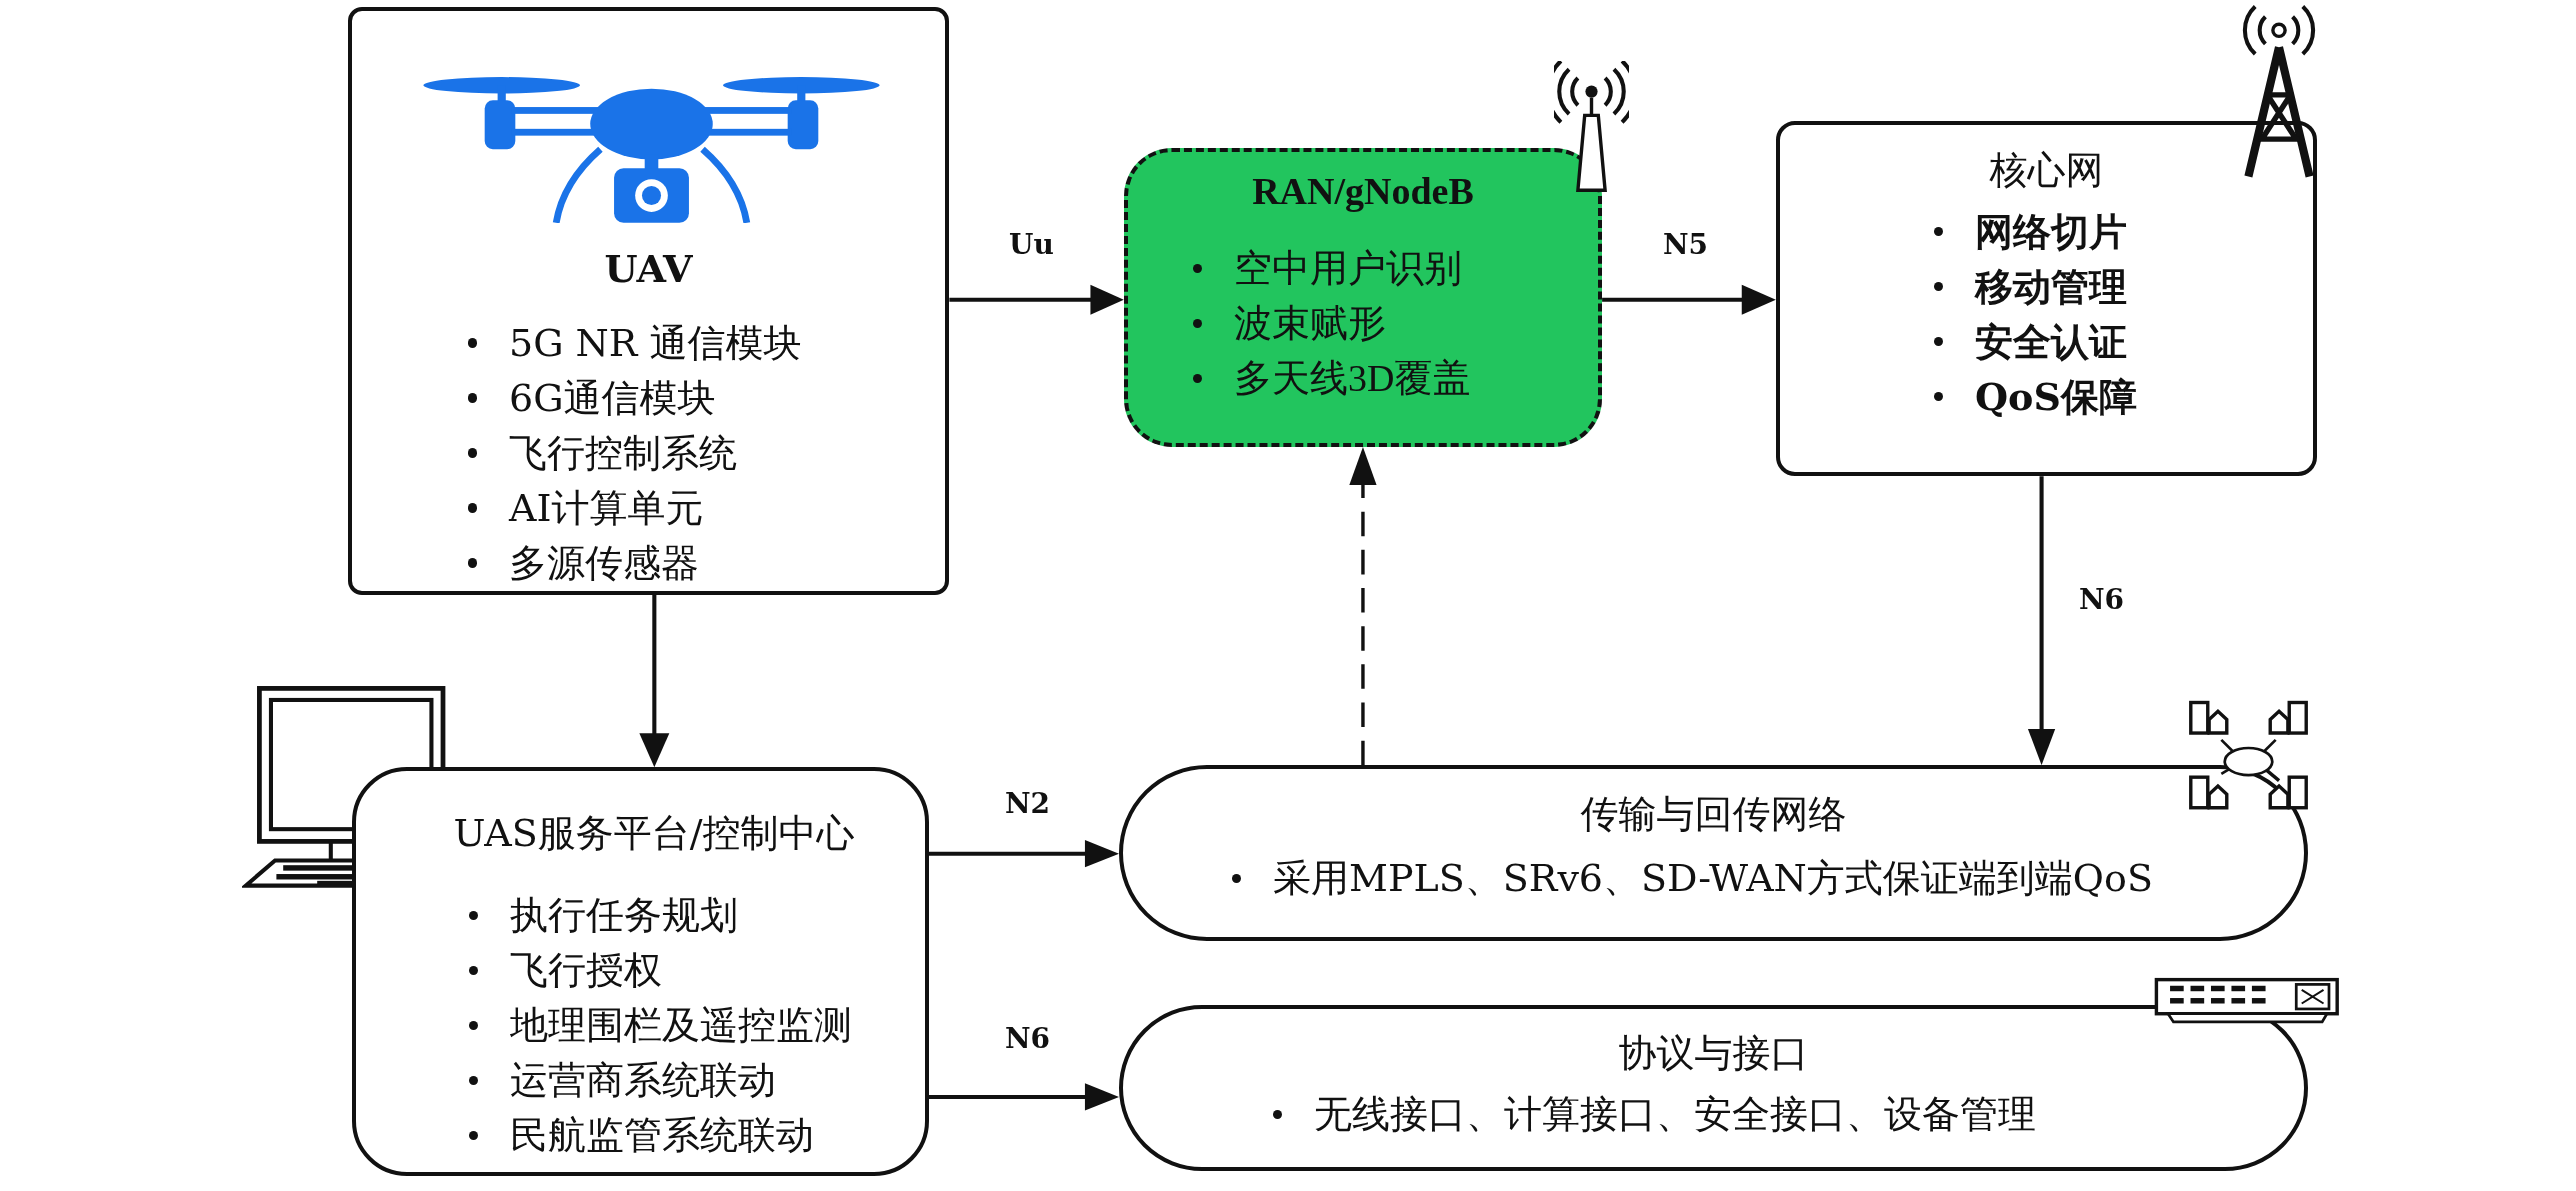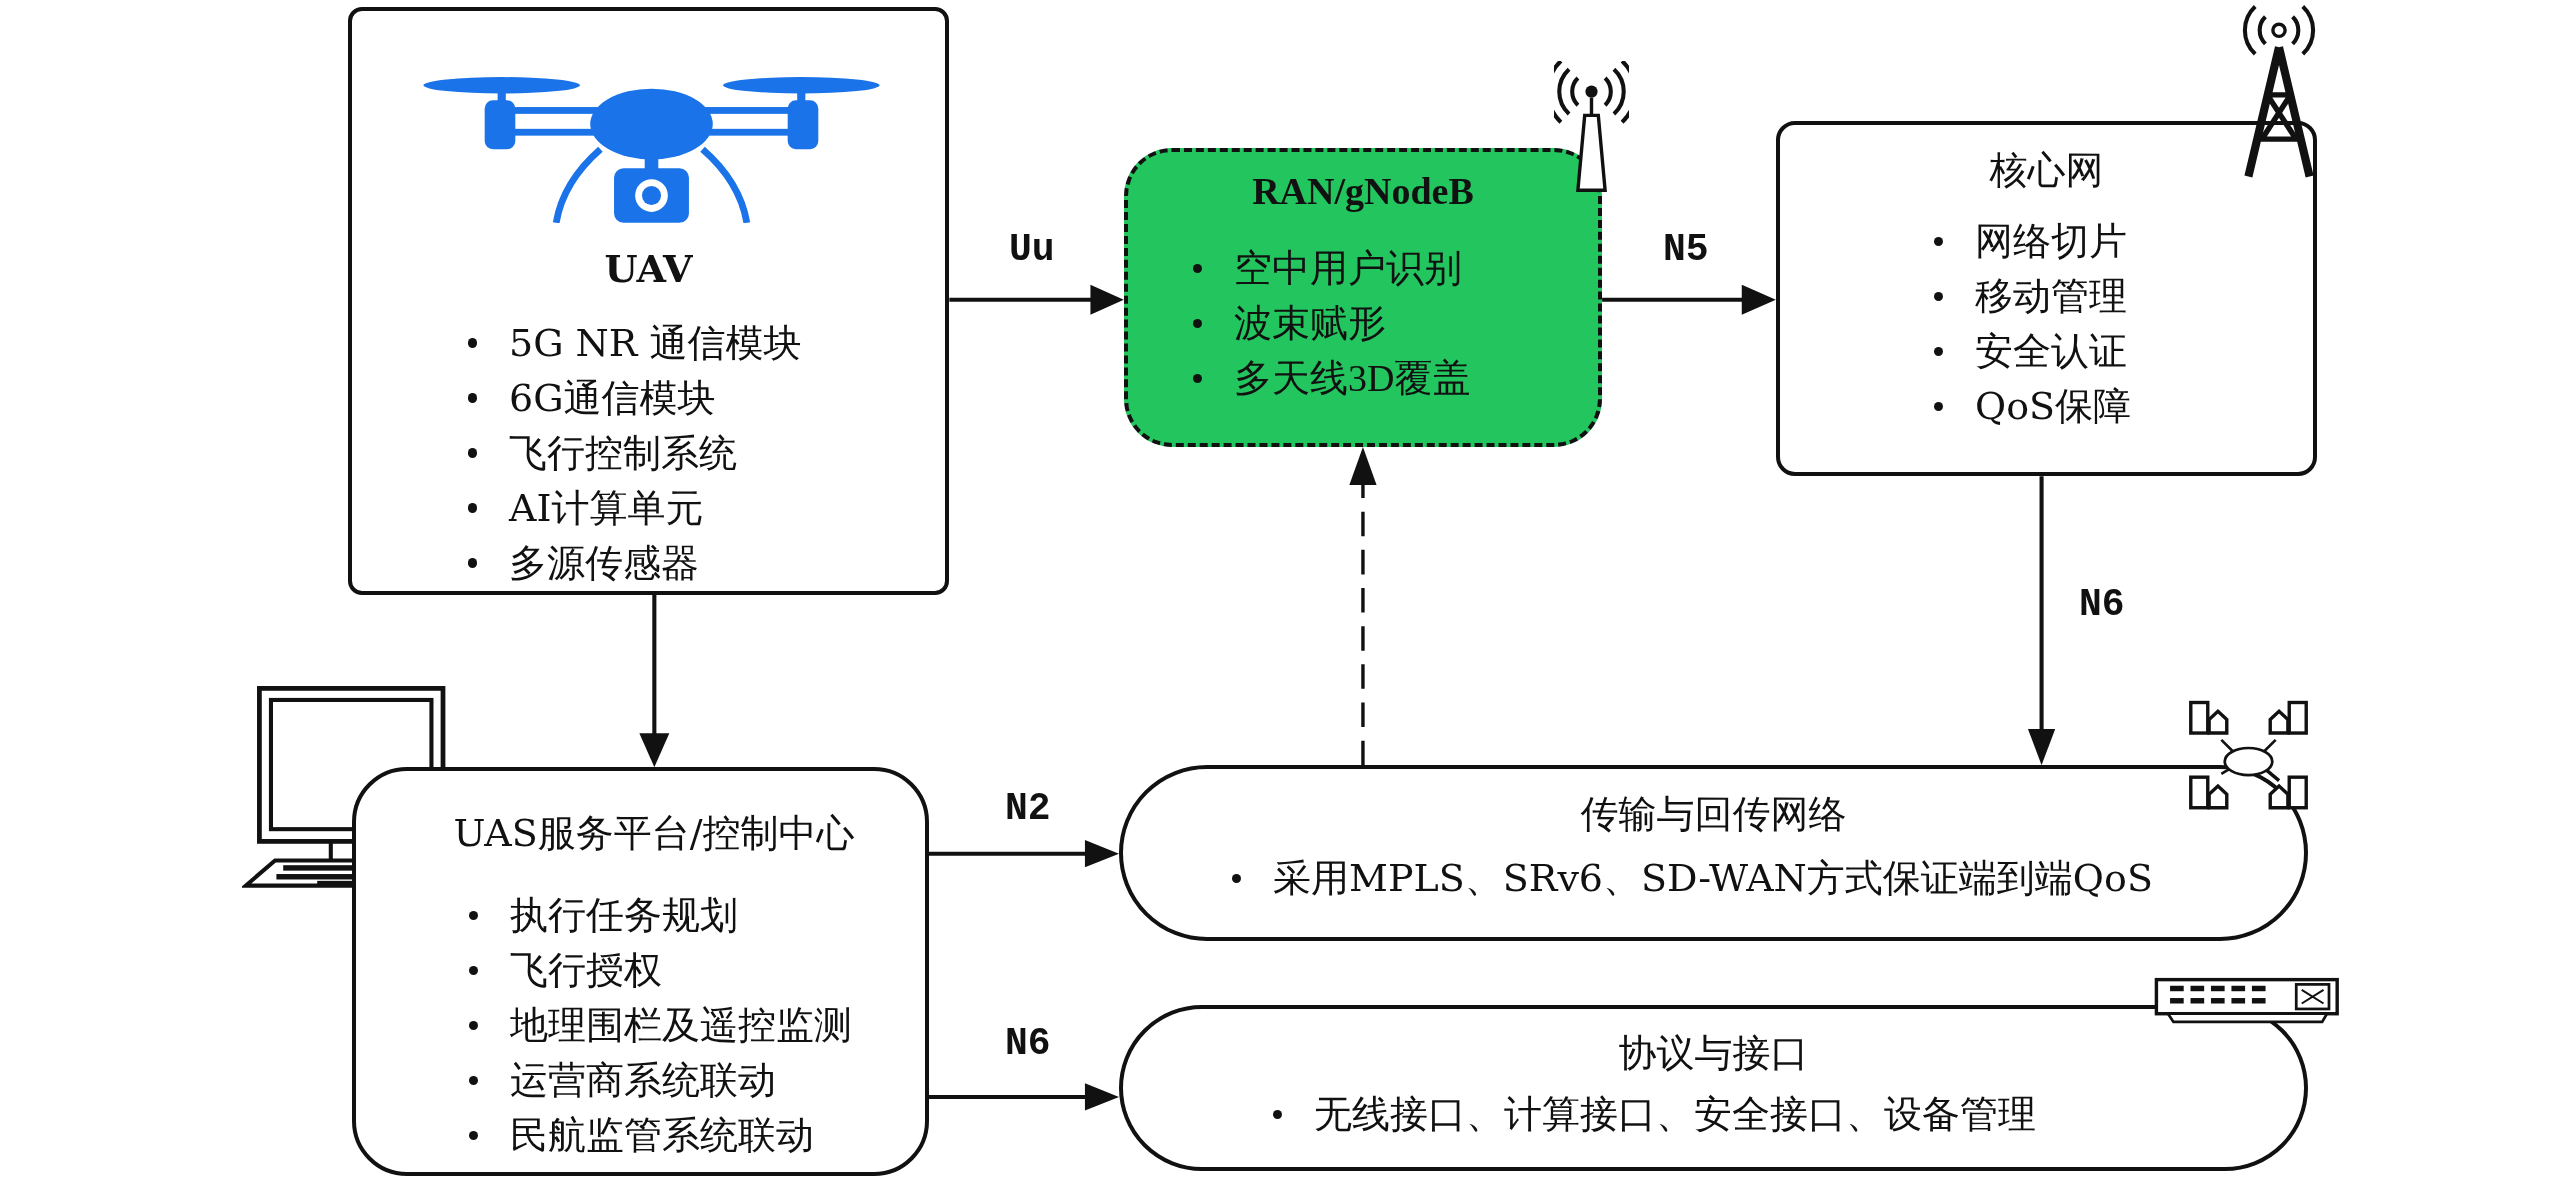--- a/index.html
+++ b/index.html
@@ -7,21 +7,21 @@
          font-family: "DejaVu Serif", "Liberation Serif", serif; color: #111; }
   #canvas { position: absolute; left: 0; top: 0; width: 2576px; height: 1191px; }
   .box { position: absolute; box-sizing: border-box; }
   .solid { border: 4.1px solid #111; background: #fff; }
   .dashed { border: 4.1px dashed #111; background: #22c55e; font-family: Liberation Serif, serif; }
   .title { position: absolute; left: 0; right: 0; text-align: center; font-size: 38px; white-space: nowrap; }
   .title.bold { font-weight: bold; }
   ul.items { position: absolute; margin: 0; padding: 0; list-style: none; font-size: 38px; line-height: 55px; white-space: nowrap; }
   ul.items li { position: relative; padding-left: 55px; }
   ul.items li .dot { position: absolute; left: 13.6px; top: 22.5px; width: 9.5px; height: 9.5px; border-radius: 50%; background: #111; }
-  .label { position: absolute; font-size: 38px; font-weight: bold; white-space: nowrap; font-family: Liberation Mono, monospace; }
+  .label { position: absolute; font-size: 28px; font-weight: bold; white-space: nowrap; }
   .icon { position: absolute; }
 </style>
 </head>
 <body>
 
 <div id="canvas">
 
   <svg class="icon" style="left:0;top:0" width="2576" height="1191" viewBox="0 0 3780 1748">
     <defs>
       <marker id="ah" markerWidth="10" markerHeight="10" refX="9" refY="5" orient="auto" markerUnits="userSpaceOnUse" viewBox="0 0 10 10">
@@ -103,21 +103,21 @@
     <path d="M22,12 A45,45 0 0 0 22,78" stroke="#111" stroke-width="6" fill="none"></path>
     <path d="M88,12 A45,45 0 0 1 88,78" stroke="#111" stroke-width="6" fill="none"></path>
     <path d="M10,0 A62,62 0 0 0 10,90" stroke="#111" stroke-width="6" fill="none"></path>
     <path d="M100,0 A62,62 0 0 1 100,90" stroke="#111" stroke-width="6" fill="none"></path>
     <line x1="55" y1="54" x2="55" y2="80" stroke="#111" stroke-width="5"></line>
     <path d="M45,80 L65,80 L75,190 L35,190 z" stroke="#111" stroke-width="5" fill="#fff"></path>
   </svg>
 
   <div class="box solid" style="left:1776px;top:121px;width:541px;height:355px;border-radius:19px;">
     <div class="title" style="top:20.4px;">核心网</div>
-    <ul class="items" style="left:140px;top:89px;">
+    <ul class="items" style="left:140px;top:79px;font-weight:bold;">
       <li><span class="dot"></span><span>网络切片</span></li>
       <li><span class="dot"></span><span>移动管理</span></li>
       <li><span class="dot"></span><span>安全认证</span></li>
       <li><span class="dot"></span><span>QoS保障</span></li>
     </ul>
   </div>
 
   <svg class="icon" style="left:2228px;top:3.4px" width="102" height="177" viewBox="0 0 150 260">
     <circle cx="75" cy="40" r="9" fill="none" stroke="#111" stroke-width="5"></circle>
     <path d="M55,20 A28,28 0 0 0 55,60" stroke="#111" stroke-width="6" fill="none"></path>

